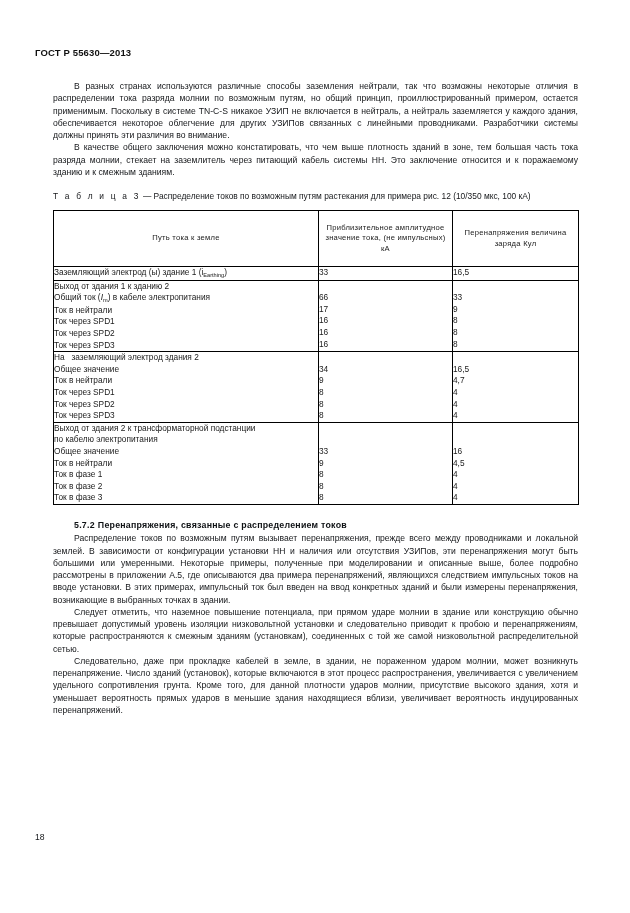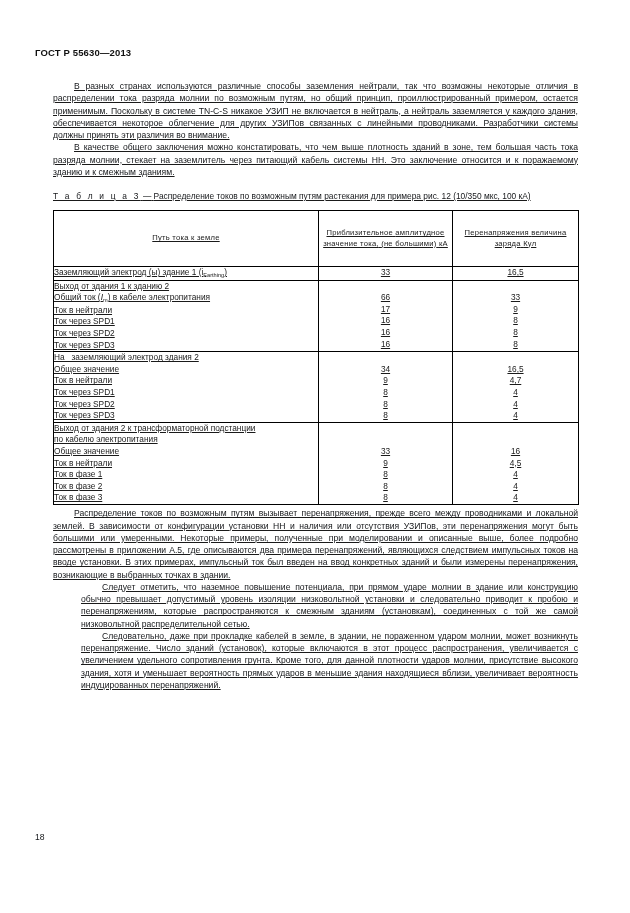--- a/index.html
+++ b/index.html
@@ -30,21 +30,20 @@
     font-size: 9.5px;
     font-weight: bold;
     letter-spacing: 0.15px;
     color: #111;
   }
   .content {
     position: absolute;
     left: 53px;
     top: 80px;
     width: 525px;
-    text-decoration: underline;
   }
   p.body-par {
     margin: 0 0 0 0;
     font-size: 8.6px;
     line-height: 12.25px;
     text-align: justify;
     text-indent: 21px;
     color: #15171a;
     hyphens: manual;
     word-spacing: 0.1px;
@@ -89,38 +88,37 @@
     font-size: 8.3px;
     line-height: 11.6px;
     vertical-align: top;
     padding: 0;
   }
   td.lbl {
     padding: 3px 6px 4px 8px;
     text-align: left;
   }
   td.num {
-    text-align: center;
     padding: 3px 4px 4px 4px;
   }
   td .ln { display: block; white-space: pre; }
   td .blank { visibility: hidden; }
 
   .sec-head {
     margin-top: 15px;
     font-size: 8.8px;
     font-weight: bold;
     letter-spacing: 0.25px;
     padding-left: 21px;
     color: #0e1114;
   }
   .sec-head .num { margin-right: 3px; }
 
   .para-block { margin-top: 2.5px; }
-  .para-block p.body-par + p.body-par { margin-top: 0px; margin-left: 28px; }
+  .para-block p.body-par + p.body-par { margin-top: 0px; }
 
   .page-number {
     position: absolute;
     left: 35px;
     top: 832px;
     font-size: 8.6px;
     color: #15171a;
     text-align: right;
   }
   sub { font-size: 0.68em; vertical-align: baseline; position: relative; top: 2px; }
@@ -145,21 +143,21 @@
           <col class="c1">
           <col class="c2">
           <col class="c3">
         </colgroup>
       <thead>
         <tr>
           <th>Путь тока к земле</th>
           <th>
             <span class="ln">Приблизительное</span>
             <span class="ln">амплитудное значение тока,</span>
-            <span class="ln">(не большими)</span>
+            <span class="ln">(не импульсных)</span>
             <span class="ln">кА</span>
           </th>
           <th>
             <span class="ln">Перенапряжения</span>
             <span class="ln">величина заряда</span>
             <span class="ln">Кул</span>
           </th>
         </tr>
       </thead>
       <tbody>
@@ -251,20 +249,21 @@
             <span class="ln">16</span>
             <span class="ln">4,5</span>
             <span class="ln">4</span>
             <span class="ln">4</span>
             <span class="ln">4</span>
           </td>
         </tr>
       </tbody>
     </table>
 
+    <div class="sec-head"><span class="num">5.7.2</span><span>Перенапряжения, связанные с распределением токов</span></div>
 
     <div class="para-block">
       <p class="body-par">Распределение токов по возможным путям вызывает перенапряжения, прежде всего между проводниками и локальной землей. В зависимости от конфигурации установки НН и наличия или отсутствия УЗИПов, эти перенапряжения могут быть большими или умеренными. Некоторые примеры, полученные при моделировании и описанные выше, более подробно рассмотрены в приложении А.5, где описываются два примера перенапряжений, являющихся следствием импульсных токов на вводе установки. В этих примерах, импульсный ток был введен на ввод конкретных зданий и были измерены перенапряжения, возникающие в выбранных точках в здании.</p>
       <p class="body-par">Следует отметить, что наземное повышение потенциала, при прямом ударе молнии в здание или конструкцию обычно превышает допустимый уровень изоляции низковольтной установки и следовательно приводит к пробою и перенапряжениям, которые распространяются к смежным зданиям (установкам), соединенных с той же самой низковольтной распределительной сетью.</p>
       <p class="body-par">Следовательно, даже при прокладке кабелей в земле, в здании, не пораженном ударом молнии, может возникнуть перенапряжение. Число зданий (установок), которые включаются в этот процесс распространения, увеличивается с увеличением удельного сопротивления грунта. Кроме того, для данной плотности ударов молнии, присутствие высокого здания, хотя и уменьшает вероятность прямых ударов в меньшие здания находящиеся вблизи, увеличивает вероятность индуцированных перенапряжений.</p>
     </div>
 
   </div>
 
   <div class="page-number">18</div>

